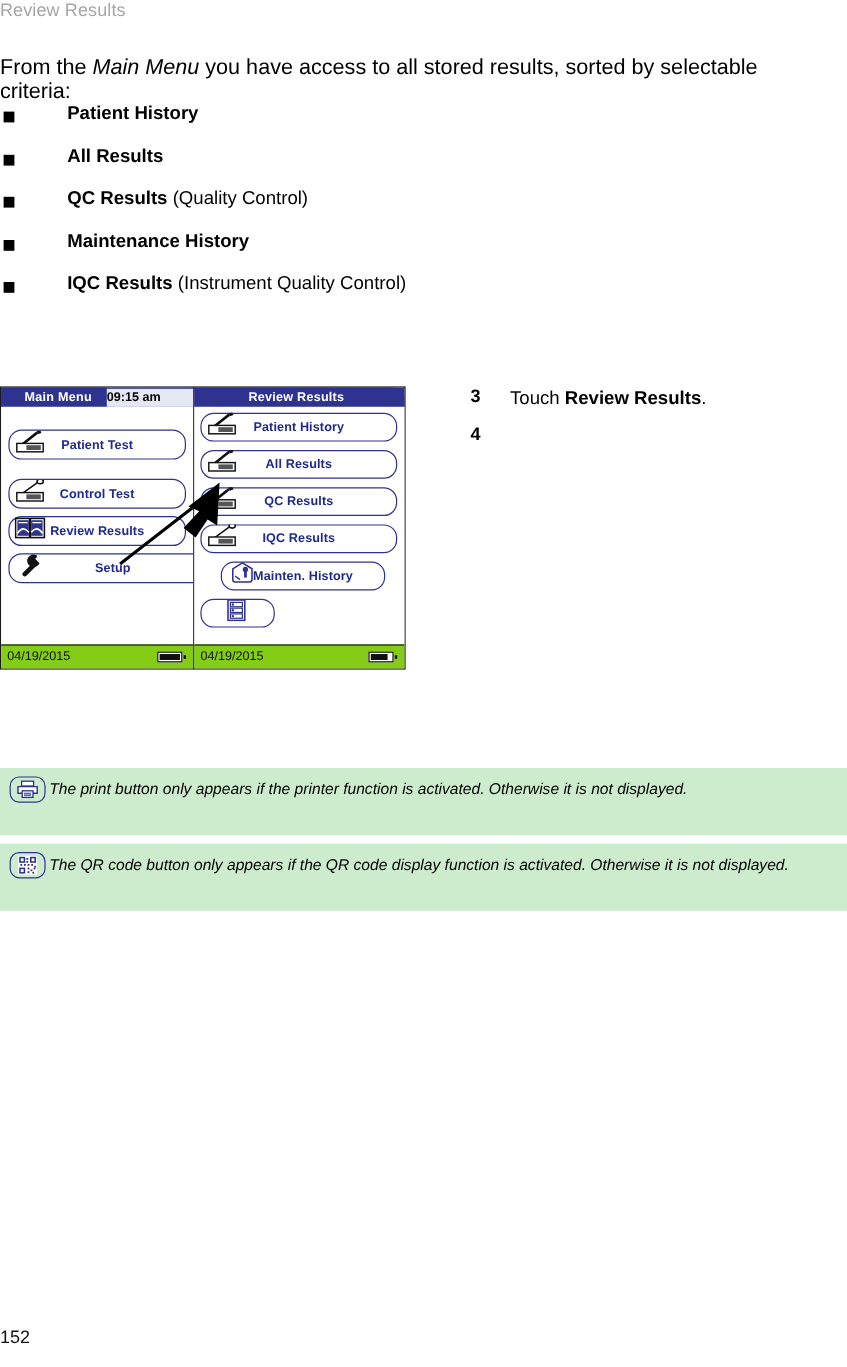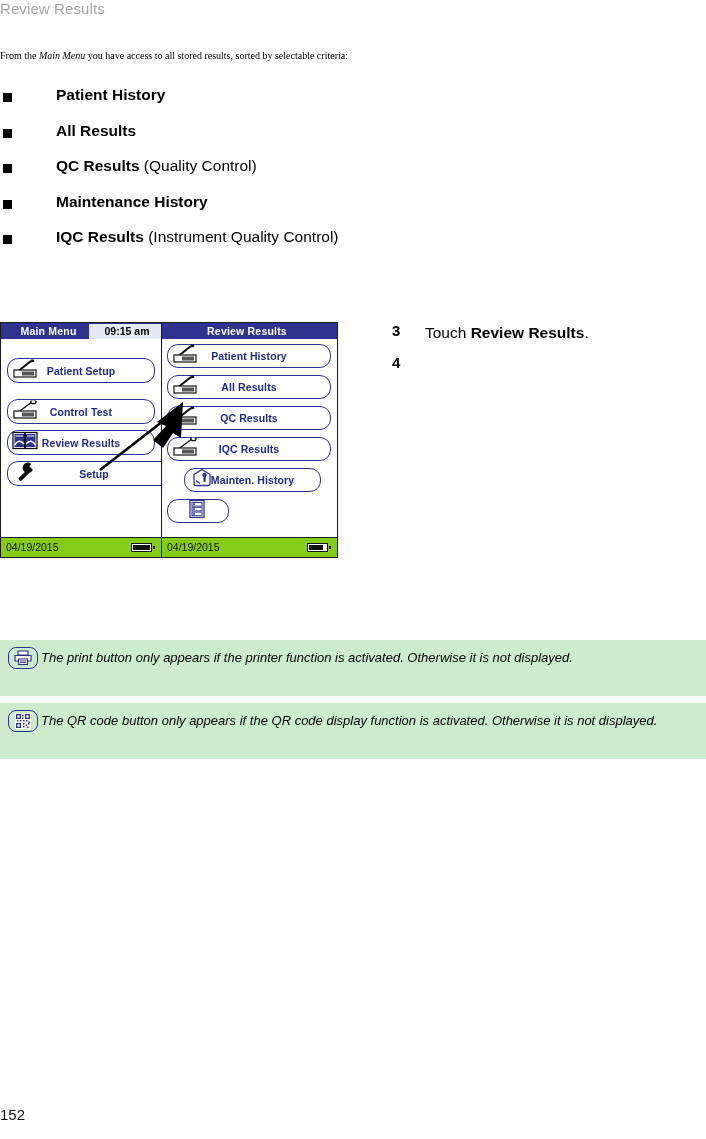--- a/index.html
+++ b/index.html
@@ -10,21 +10,21 @@
     -webkit-font-smoothing:antialiased;
   }
   
   .run-head{
     position:absolute;left:0;top:0;width:706px;height:22px;
     font-size:15px;color:#a6a6a6;letter-spacing:.1px;
   }
   
   .intro{
     position:absolute;left:0;top:46px;width:690px;
-    font-size:10px;line-height:20px;font-family:Liberation Serif, serif;
+    font-size:18px;line-height:20px;
   }
   .intro .it{font-style:italic;}
   
   .blist{position:absolute;left:0;top:84px;width:600px;}
   .brow{position:relative;height:35.5px;}
   .bsq{
     position:absolute;left:3px;top:9px;width:9px;height:9px;background:#000;
   }
   .btxt{
     position:absolute;left:56px;top:0;font-size:15.5px;line-height:21px;
@@ -154,38 +154,38 @@
     <span class="bsq"></span>
     <span class="btxt"><b>IQC Results</b><span class="norm"> (Instrument Quality Control)</span></span>
   </div>
 </div>
 
 <div class="devwrap">
 
   <div class="screen" id="screen-main">
     <div class="titlebar">
       <div class="tb-tab" style="left:0;width:95px;"></div>
-      <div class="tb-time" style="left:88px;width:76px;text-align:center;">09:15 am</div>
+      <div class="tb-time" style="left:88px;width:76px;text-align:left;">09:15 am</div>
       <div class="tb-label" style="left:0;width:95px;text-align:center;">Main Menu</div>
     </div>
 
     <div class="screenbody">
 
       <div class="btn" style="left:6px;top:19px;width:148px;height:25px;">
         <span class="ico">
           <svg width="30" height="19" viewBox="0 0 30 19">
             <g stroke="#111" stroke-width="1.1" fill="none">
               <line x1="7" y1="11" x2="19" y2="1.5" stroke-width="2.2"></line>
               <line x1="19" y1="1.5" x2="22" y2="0.5" stroke-width="3"></line>
             </g>
             <rect x="2" y="10.5" width="22" height="7" fill="#fff" stroke="#111" stroke-width="1.2"></rect>
             <rect x="10" y="12" width="12" height="4" fill="#555"></rect>
           </svg>
         </span>
-        <span class="lbl">Patient Setup</span>
+        <span class="lbl">Patient Test</span>
       </div>
 
       <div class="btn" style="left:6px;top:60px;width:148px;height:25px;border-radius:11px;">
         <span class="ico">
           <svg width="30" height="19" viewBox="0 0 30 19">
             <g stroke="#111" stroke-width="1.3" fill="none">
               <line x1="7" y1="11" x2="20" y2="1.5"></line>
               <ellipse cx="21.5" cy="1.2" rx="2.6" ry="1.9" fill="#fff"></ellipse>
             </g>
             <rect x="2" y="10.5" width="22" height="7" fill="#fff" stroke="#111" stroke-width="1.2"></rect>

